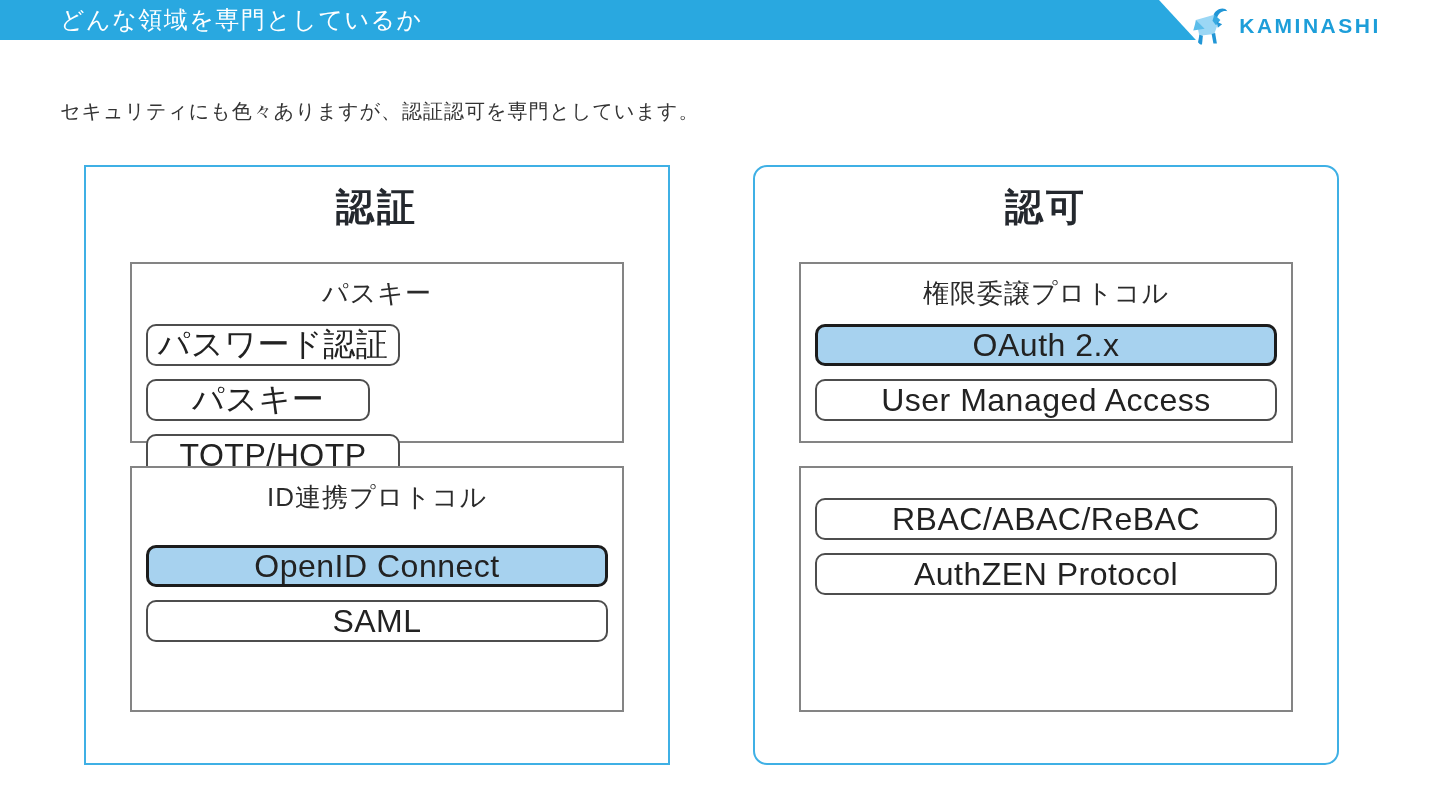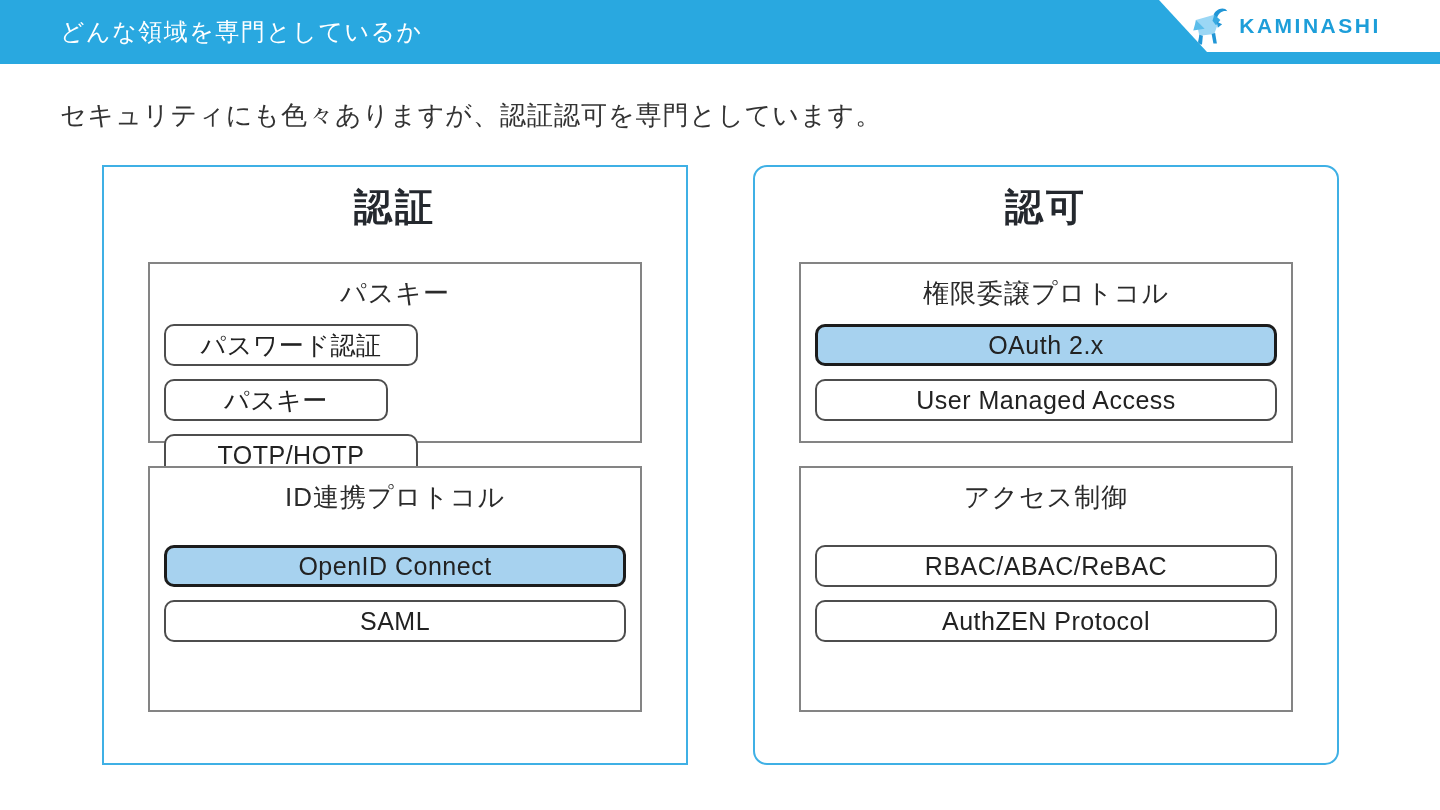--- a/index.html
+++ b/index.html
@@ -4,49 +4,49 @@
 <style>
   html,body{margin:0;padding:0;}
   body{
     width:1440px;height:810px;position:relative;overflow:hidden;
     background:#ffffff;
     font-family:"Liberation Sans","DejaVu Sans",sans-serif;
     color:#2b2f36;
   }
   
   .header{
-    position:absolute;top:0;left:0;width:1440px;height:64px;
+    position:absolute;top:0;left:0;width:1440px;height:40px;
     background:#29a8e0;
   }
   .header-title{
     position:absolute;left:60px;top:50%;transform:translateY(-50%);
     color:#ffffff;font-size:24px;letter-spacing:1.5px;
   }
   .logo-notch{
     position:absolute;top:0;right:0;width:285px;height:52px;
     background:#ffffff;
     clip-path:polygon(4px 0, 100% 0, 100% 100%, 52px 100%);
     display:flex;align-items:center;justify-content:center;
     gap:9px;padding-right:26px;box-sizing:border-box;
   }
   .logo-text{
     color:#1d9ed9;font-weight:bold;font-size:21px;letter-spacing:2.5px;
   }
   .goat-svg{display:block;}
   
   .intro{
     position:absolute;left:60px;top:98px;
-    font-size:26px;color:#333333;letter-spacing:1px;
+    font-size:20px;color:#333333;letter-spacing:1px;
   }
   
   .outer-box{
     position:absolute;top:165px;width:586px;height:600px;
     border:2px solid #3fb0e5;background:#ffffff;box-sizing:border-box;
   }
-  #col-0{left:102px;}
+  #col-0{left:84px;}
   #col-1{left:753px;border-radius:14px;}
   .column-title{
     text-align:center;margin-top:15px;
     font-size:38px;font-weight:bold;color:#24282e;letter-spacing:3px;
   }
   .section{
     position:absolute;left:44px;width:494px;
     border:2px solid #848484;background:#ffffff;box-sizing:border-box;
   }
   .section.s0{top:95px;height:181px;}
@@ -57,21 +57,21 @@
   }
   .buttons{
     padding:0 14px;display:flex;flex-wrap:wrap;gap:13px 16px;
   }
   .s0 .buttons{margin-top:13px;}
   .s1 .buttons{margin-top:30px;}
   .btn{
     box-sizing:border-box;height:42px;width:100%;
     border:2px solid #4d4d4d;border-radius:10px;background:#ffffff;
     display:flex;align-items:center;justify-content:center;
-    font-size:25px;color:#222222;letter-spacing:0.5px;
+    font-size:32px;color:#222222;letter-spacing:0.5px;
   }
   .btn.highlight{
     background:#a7d2ef;border:3px solid #1c1c1c;
   }
   
   #col-0 .s0 .btn:nth-child(1){width:254px;}
   #col-0 .s0 .btn:nth-child(2){width:224px;}
   #col-0 .s0 .btn:nth-child(3){width:254px;}
 </style>
 </head>
@@ -119,20 +119,19 @@
     <div class="outer-box" id="col-1">
       <div class="column-title">認可</div>
       <div class="section s0">
         <div class="section-title">権限委譲プロトコル</div>
         <div class="buttons">
           <div class="btn highlight">OAuth 2.x</div>
           <div class="btn">User Managed Access</div>
         </div>
       </div>
       <div class="section s1">
-        <div class="section-title">アクセス制御</div>
         <div class="buttons">
           <div class="btn">RBAC/ABAC/ReBAC</div>
           <div class="btn">AuthZEN Protocol</div>
         </div>
       </div>
     </div>
   </div>
 
 </body></html>

